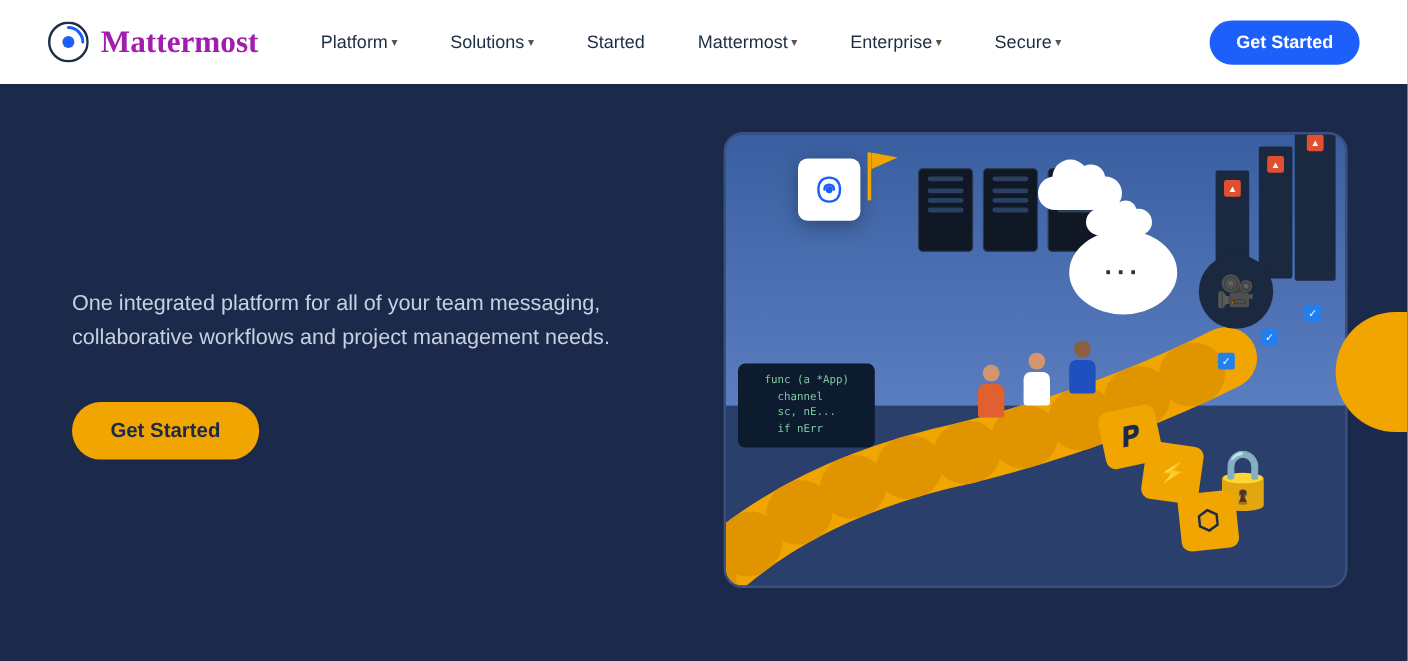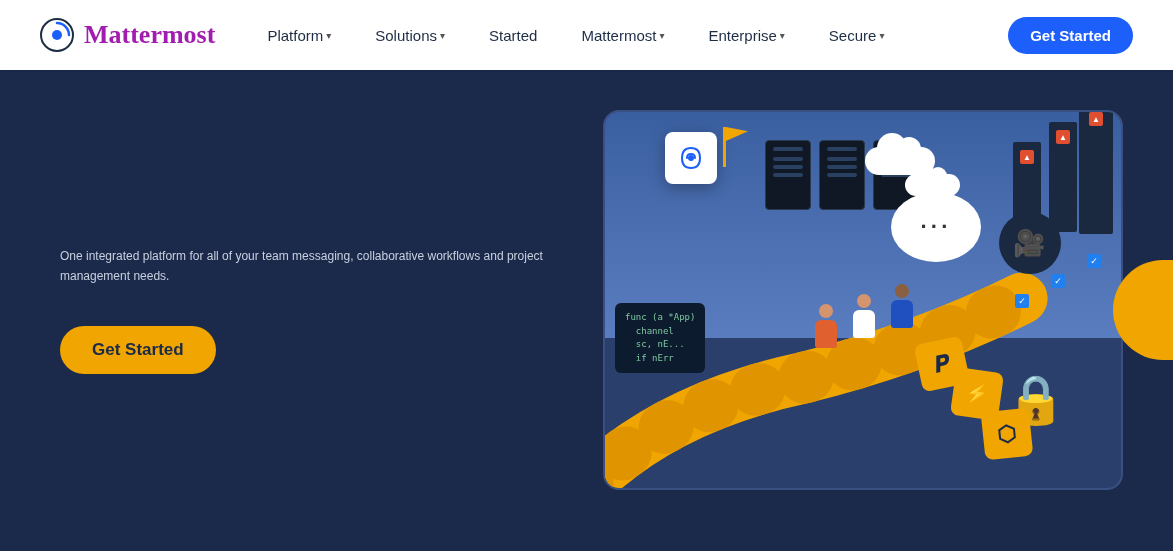--- a/index.html
+++ b/index.html
@@ -95,21 +95,21 @@
       z-index: 2;
     }
     .hero-title {
       font-size: 46px;
       font-weight: 800;
       color: #fff;
       line-height: 1.15;
       margin-bottom: 24px;
     }
     .hero-subtitle {
-      font-size: 12px;
+      font-size: 18px;
       color: #c8d0e0;
       line-height: 1.6;
       margin-bottom: 40px;
     }
     .btn-hero {
       background: #f0a500;
       color: #1b2a4a;
       border: none;
       border-radius: 28px;
       padding: 14px 32px;
@@ -153,21 +153,21 @@
       position: absolute;
       background: #1a2840;
       border-radius: 2px;
     }
 
     
     .code-snippet {
       position: absolute;
       background: #0d1b2e;
       border-radius: 6px;
-      padding: 8px 10px;
+      padding: 8px 22px;
       font-family: monospace;
       font-size: 9px;
       color: #7ec8a0;
       line-height: 1.5;
     }
 
     
     .logo-card {
       position: absolute;
       background: white;

